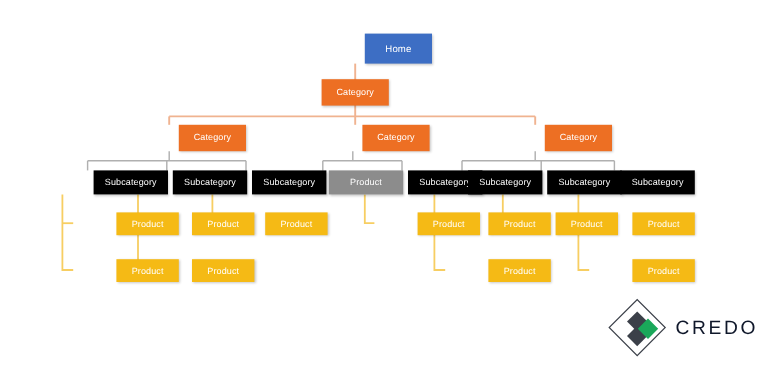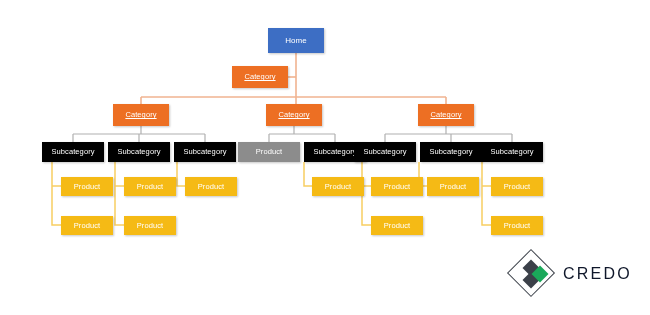--- a/index.html
+++ b/index.html
@@ -31,28 +31,28 @@
     display: flex;
     align-items: center;
     justify-content: center;
     color: #ffffff;
     font-size: 7.5px;
     letter-spacing: 0.1px;
     text-align: center;
     line-height: 1;
     white-space: nowrap;
     box-shadow: 1px 1px 2px rgba(0,0,0,0.22);
+    margin-left: 36px;
   }
   .node.home {
     background: #3d6ec4;
     font-size: 8px;
   }
   .node.category {
     background: #ed6f23;
-    text-decoration: underline;
   }
   .node.subcategory {
     background: #000000;
   }
   .node.product-gray {
     background: #8c8c8c;
   }
   .node.product {
     background: #f5ba15;
   }

